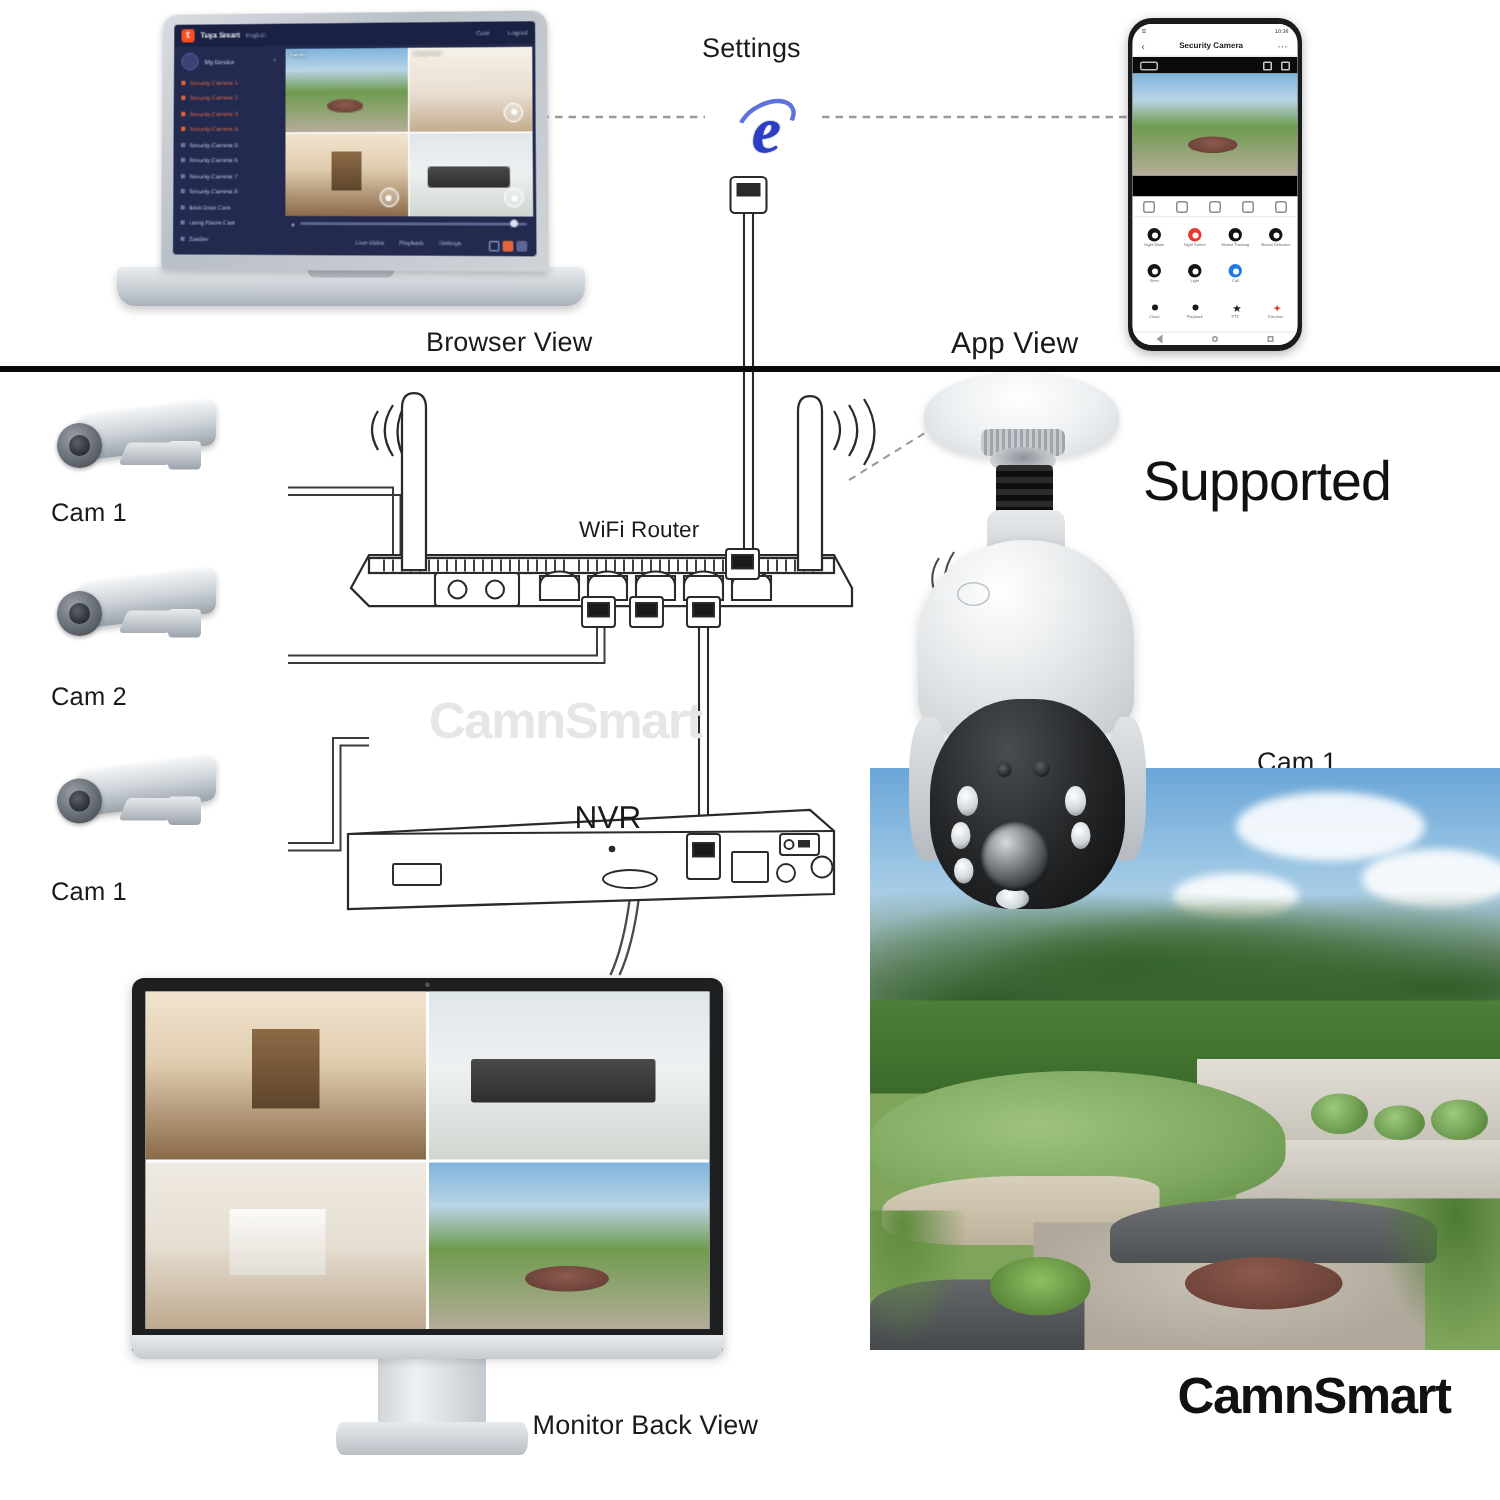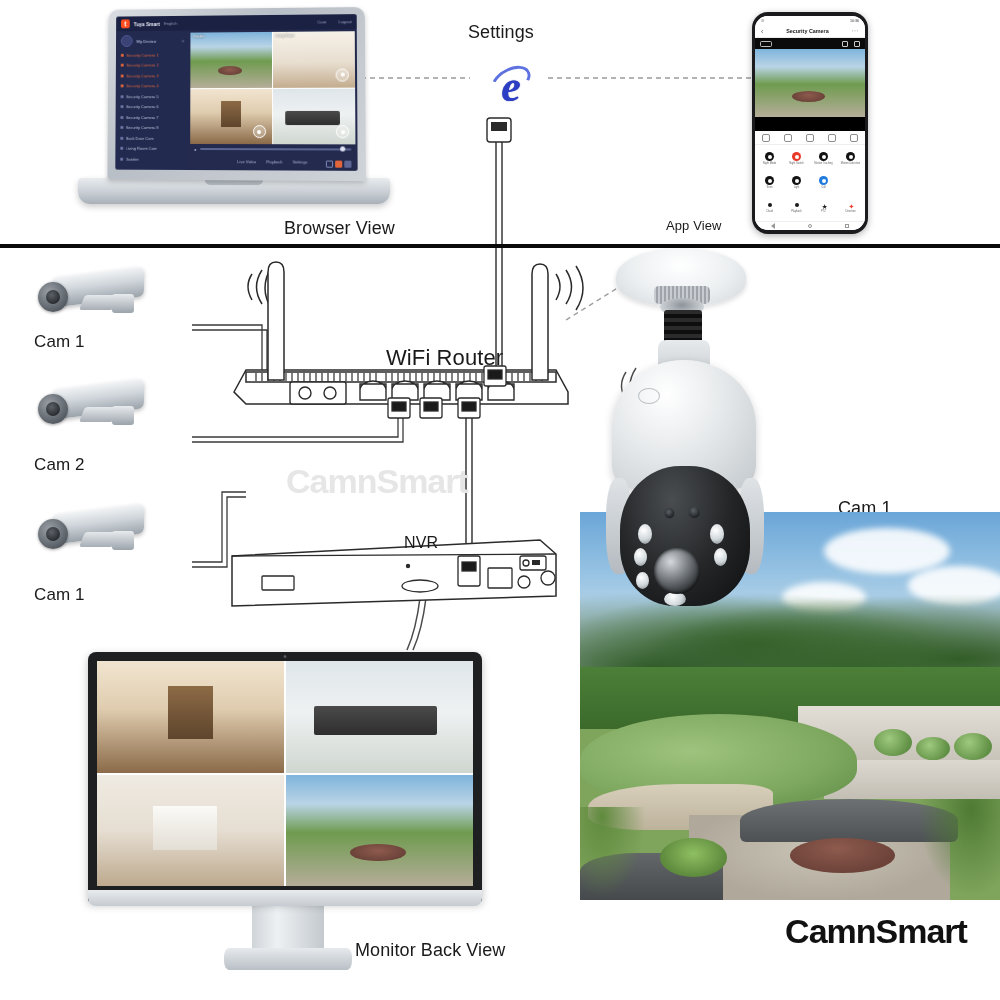--- a/index.html
+++ b/index.html
@@ -769,23 +769,23 @@
 
   <div class="abs bulletcam" style="left:30px;top:505px;">
     <span class="bc-body"></span>
     <span class="bc-arm"></span>
     <span class="bc-mount"></span>
     <span class="bc-lens"></span>
   </div>
   <div class="abs lbl" style="left:34px;top:585px;">Cam 1</div>
 
   <div class="abs lbl" style="left:284px;top:218px;font-size:18px">Browser View</div>
-  <div class="abs lbl" style="left:666px;top:218px;font-size:13px">App View</div>
-  <div class="abs lbl" style="left:386px;top:345px;font-size:22px">WiFi Router</div>
-  <div class="abs lbl" style="left:404px;top:534px;font-size:16px">NVR</div>
+  <div class="abs lbl" style="left:634px;top:218px;font-size:20px">App View</div>
+  <div class="abs lbl" style="left:386px;top:345px;font-size:15px">WiFi Router</div>
+  <div class="abs lbl" style="left:383px;top:534px;font-size:21px">NVR</div>
   <div class="abs lbl" style="left:355px;top:940px;font-size:18px">Monitor Back View</div>
   <div class="abs lbl" style="left:838px;top:498px;font-size:18px">Cam 1</div>
 
   <div class="abs" id="watermark">CamnSmart</div>
 
   <div class="abs" id="cam4photo">
     <div class="sky"></div>
     <div class="cloud" style="left:58%;top:4%;width:30%;height:12%"></div>
     <div class="cloud" style="left:78%;top:14%;width:24%;height:10%"></div>
     <div class="cloud" style="left:48%;top:18%;width:20%;height:8%"></div>
@@ -823,20 +823,21 @@
     <div class="led" style="left:40px;top:276px;width:14px;height:20px"></div>
     <div class="led" style="left:36px;top:300px;width:13px;height:18px"></div>
     <div class="led" style="left:38px;top:324px;width:13px;height:17px"></div>
     <div class="led" style="left:112px;top:276px;width:14px;height:20px"></div>
     <div class="led" style="left:116px;top:300px;width:13px;height:18px"></div>
     <div class="led" style="left:66px;top:344px;width:22px;height:14px"></div>
     <div class="ptzlens"></div>
   </div>
 
   <div class="abs" id="onvif">
+    <div class="onvif-sup">Supported</div>
   </div>
 
   <div class="abs" id="monitor">
     <div class="mon-neck"></div>
     <div class="mon-foot"></div>
     <div class="mon-bezel">
       <div class="mon-dot"></div>
       <div class="mon-screen">
         <div class="mon-cell sc-hall"></div>
         <div class="mon-cell sc-garage"></div>

